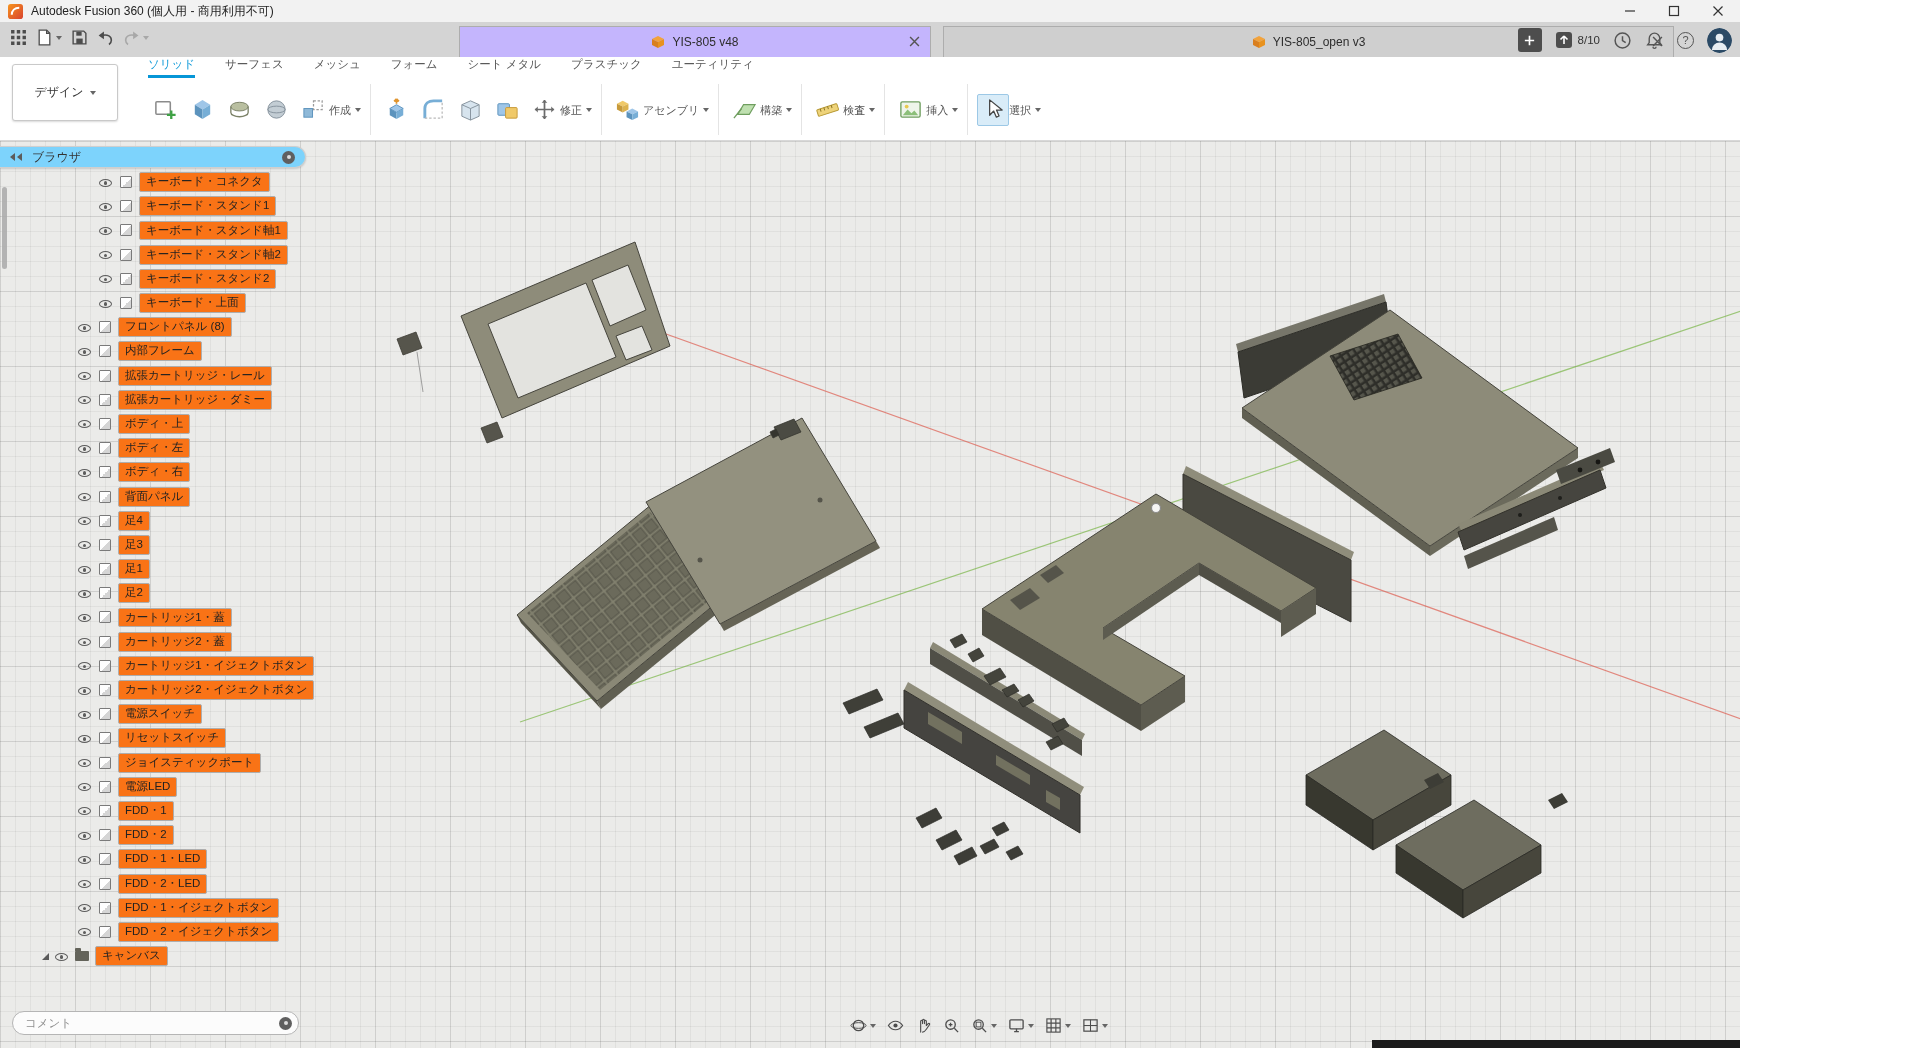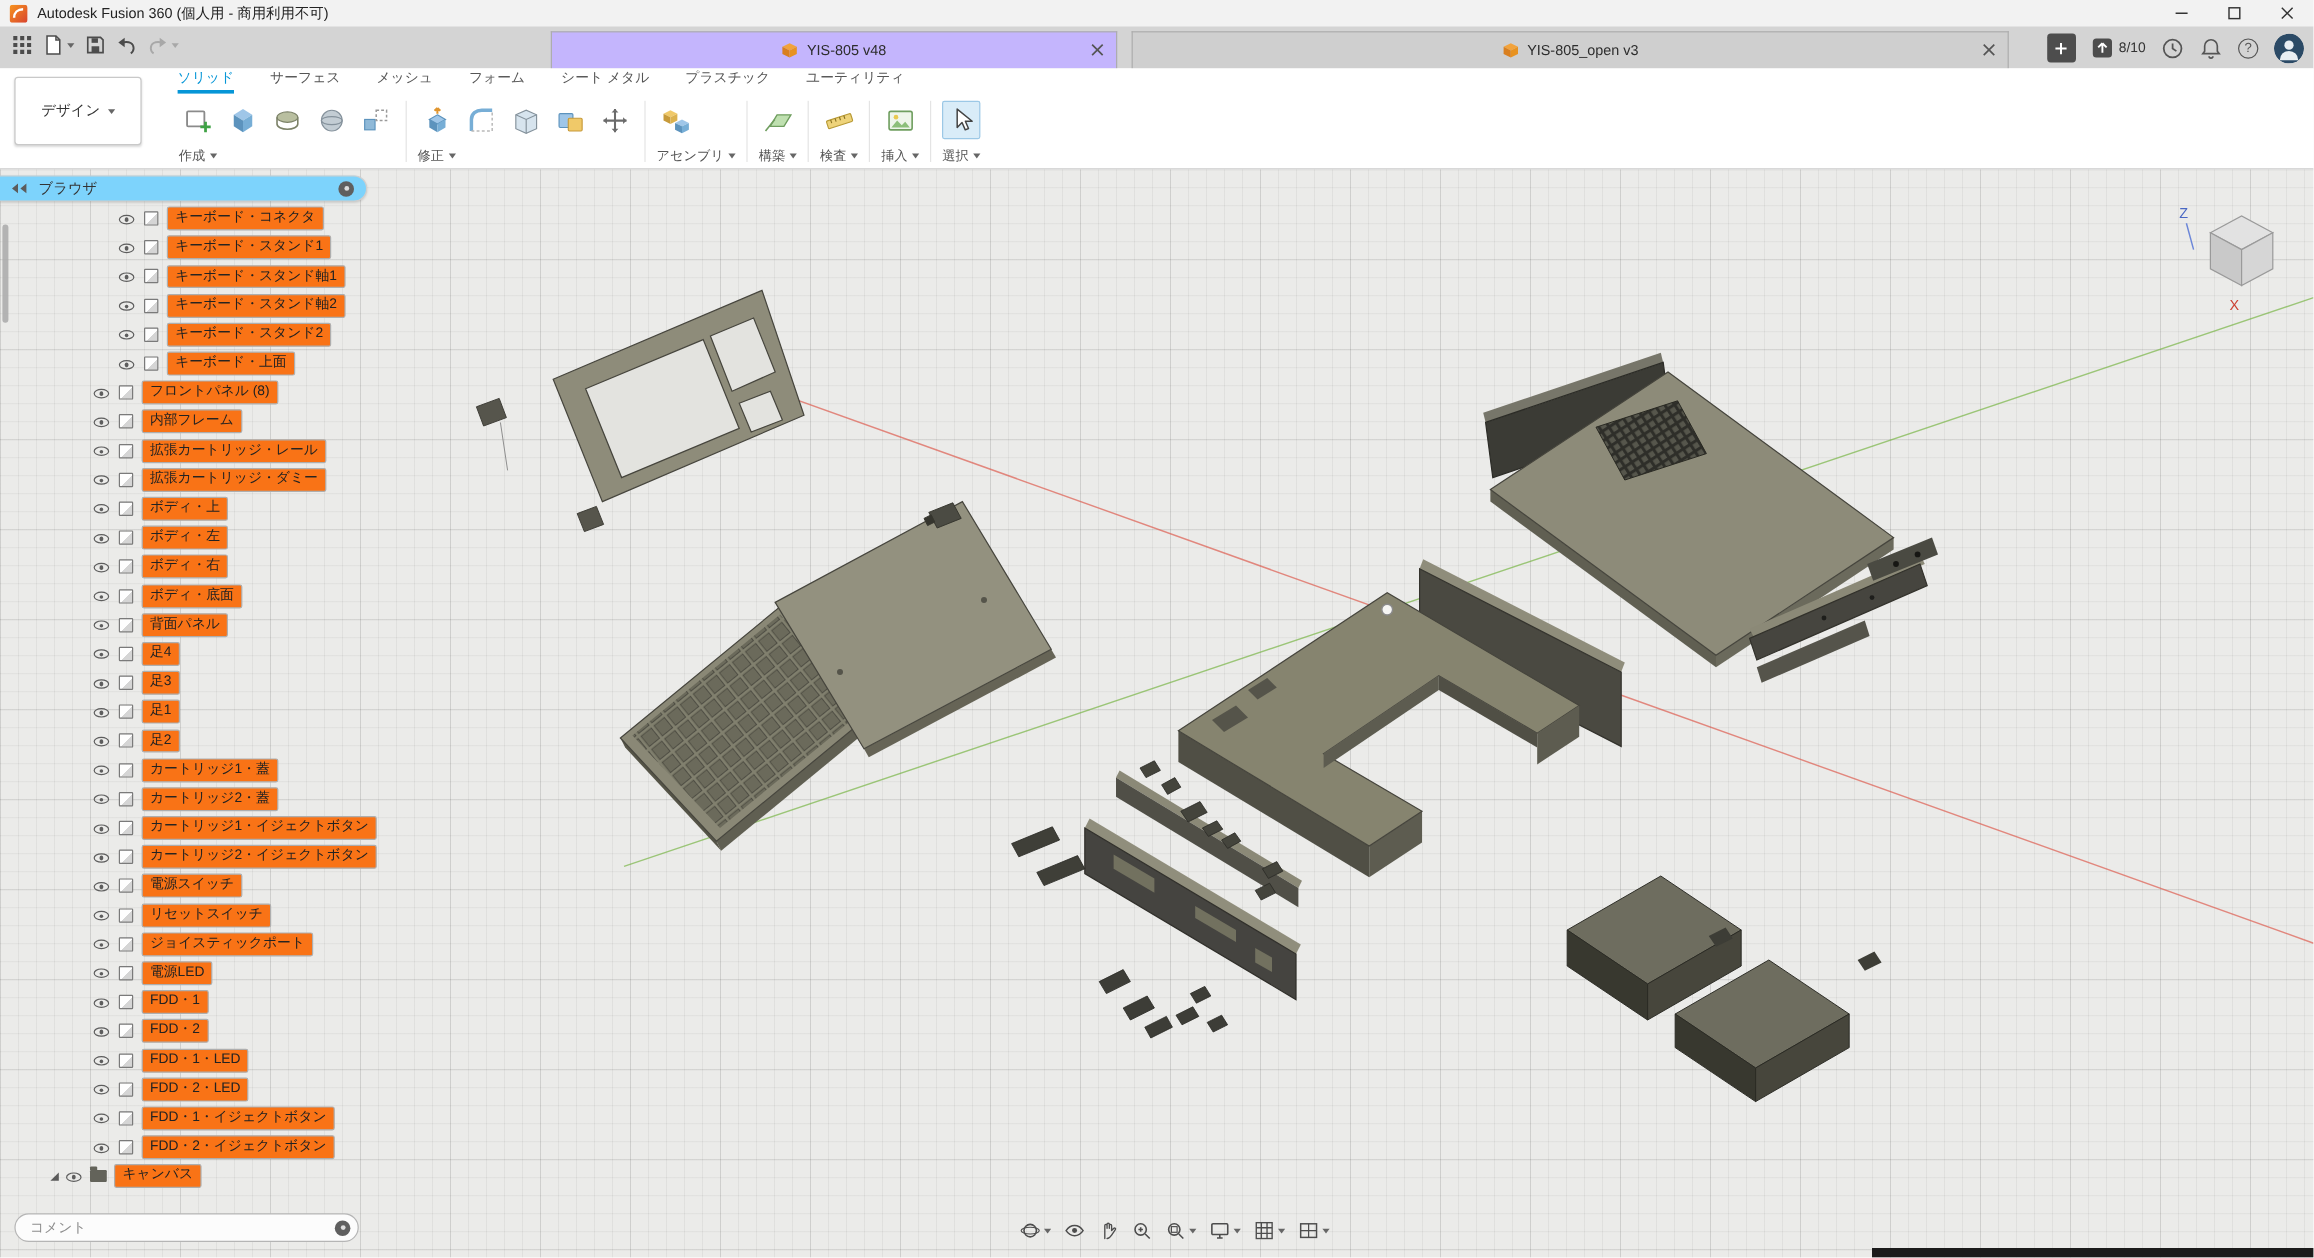--- a/index.html
+++ b/index.html
@@ -1,17 +1,17 @@
 <!DOCTYPE html>
 <html><head>
 <meta charset="utf-8">
 <style>
   *{margin:0;padding:0;box-sizing:border-box}
   html,body{width:1928px;height:1048px;overflow:hidden;font-family:"Liberation Sans",sans-serif;background:#fff}
-  .app{position:relative;width:1928px;height:1048px;overflow:hidden}
+  .app{position:relative;width:1740px;height:1048px;overflow:hidden}
 
   
   .titlebar{position:relative;z-index:10;height:22px;background:#f2f2f2;display:flex;align-items:center;padding-left:8px}
   .app-icon{width:15px;height:15px;margin-right:8px;display:flex}
   .title-text{font-size:12px;color:#222}
   .win-controls{position:absolute;right:0;top:0;height:22px;display:flex}
   .win-btn{width:44px;height:22px;display:flex;align-items:center;justify-content:center}
 
   
   .tabbar{position:relative;z-index:10;height:35px;background:#d4d4d4}
@@ -32,21 +32,21 @@
   .help-icon::before{content:"?"}
   .avatar{width:25px;height:25px;border-radius:50%;overflow:hidden;display:flex}
 
   
   .ribbon{position:relative;z-index:10;height:84px;background:#fff;border-bottom:1px solid #d8d8d8}
   .workspace-box{position:absolute;left:12px;top:7px;width:106px;height:57px;background:#fff;border:1px solid #c9c9c9;border-radius:3px;box-shadow:0 1px 2px rgba(0,0,0,.15);display:flex;align-items:center;justify-content:center;gap:6px;font-size:12px;color:#333}
   .rtabs{display:flex;align-items:center;gap:30px;margin-left:148px;height:21px}
   .rtab{font-size:11.5px;color:#555;padding-bottom:3px;border-bottom:3px solid transparent;white-space:nowrap}
   .rtab.active{color:#0696d7;border-bottom-color:#0696d7}
   .rtools{display:flex;margin-left:140px;height:62px;padding-top:1px}
-  .tgroup{display:flex;flex-direction:column;align-items:flex-start;padding:0 9px}
+  .tgroup{display:flex;flex-direction:row;align-items:center;padding:0 9px}
   .ticons{display:flex;gap:5px;align-items:center;height:42px}
   .tool-icon{width:32px;height:32px;display:flex;align-items:center;justify-content:center;border-radius:2px}
   .tool-icon svg{width:25px;height:25px}
   .tool-icon.selected{background:#d9ecf8;border:1px solid #9cc8e6}
   .gsep{width:1px;background:#e4e4e4;margin:5px 0}
   .glabel{display:flex;align-items:center;gap:4px;font-size:11px;color:#555;margin-top:1px}
   .caret{width:0;height:0;border-left:3.5px solid transparent;border-right:3.5px solid transparent;border-top:4px solid #666}
 
   
   .canvas{position:absolute;left:0;top:141px;right:0;bottom:0;z-index:0;background-color:#ebebe9;
@@ -625,25 +625,20 @@
         <span class="tag">ボディ・左</span>
       </div>
     <div class="b-item d1">
         <span class="eye"></span>
         <span class="cbox"></span>
         <span class="tag">ボディ・右</span>
       </div>
     <div class="b-item d1">
         <span class="eye"></span>
         <span class="cbox"></span>
-        <span class="tag">ボディ・底面</span>
-      </div>
-    <div class="b-item d1">
-        <span class="eye"></span>
-        <span class="cbox"></span>
         <span class="tag">背面パネル</span>
       </div>
     <div class="b-item d1">
         <span class="eye"></span>
         <span class="cbox"></span>
         <span class="tag">足4</span>
       </div>
     <div class="b-item d1">
         <span class="eye"></span>
         <span class="cbox"></span>

